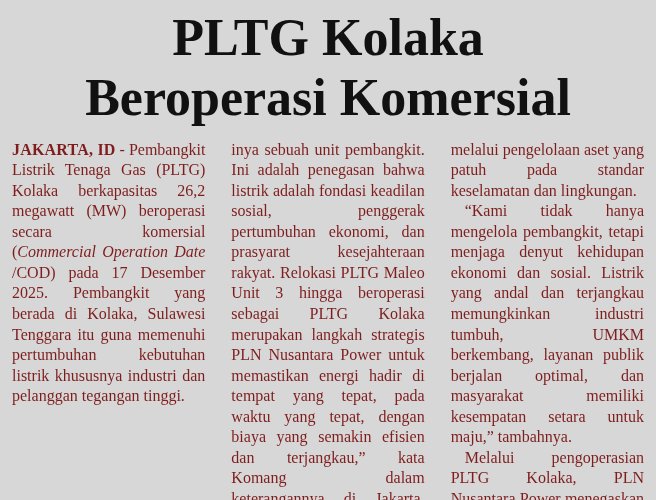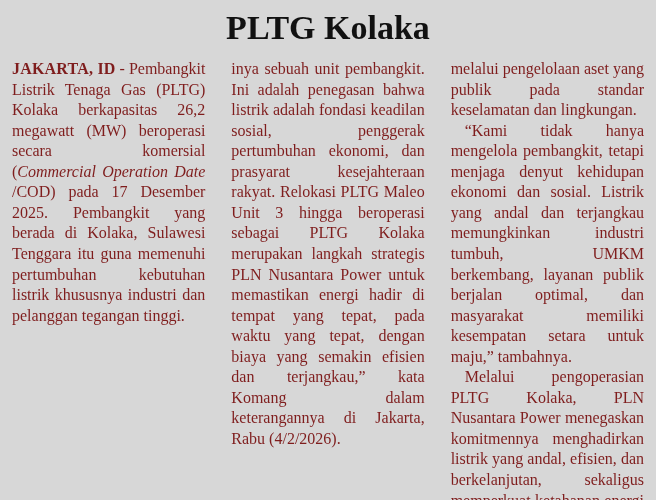--- a/index.html
+++ b/index.html
@@ -13,21 +13,21 @@
   }
   .page {
     box-sizing: border-box;
     width: 656px;
     height: 500px;
     padding: 6px 12px 8px 12px;
   }
   .headline {
     margin: 2px 0 12px 0;
     text-align: center;
-    font-size: 34px;
+    font-size: 52px;
     line-height: 1.15;
     font-weight: 700;
     color: #111111;
   }
   .headline .hl { display: block; }
   .article-body {
     display: flex;
     gap: 26px;
   }
   .col {
@@ -43,32 +43,33 @@
   .sig { font-weight: 700; }
   em { font-style: italic; }
 </style>
 </head>
 <body>
 
 <div class="page">
 
   <h1 class="headline">
     <span class="hl">PLTG Kolaka</span>
+    <span class="hl">Beroperasi Komersial</span>
   </h1>
 
   <div class="article-body">
 
     <div class="col">
       <p class="para no-indent"><strong class="dateline">JAKARTA, ID</strong><span> - Pembangkit Listrik Tenaga Gas (PLTG) Kolaka berkapasitas 26,2 megawatt (MW) beroperasi secara komersial (</span><em>Commercial Operation Date</em><span> /COD) pada 17 Desember 2025. Pembangkit yang berada di Kolaka, Sulawesi Tenggara itu guna memenuhi pertumbuhan kebutuhan listrik khususnya industri dan pelanggan tegangan tinggi.</span></p>
     </div>
 
     <div class="col">
       <p class="para no-indent">inya sebuah unit pembangkit. Ini adalah penegasan bahwa listrik adalah fondasi keadilan sosial, penggerak pertumbuhan ekonomi, dan prasyarat kesejahteraan rakyat. Relokasi PLTG Maleo Unit 3 hingga beroperasi sebagai PLTG Kolaka merupakan langkah strategis PLN Nusantara Power untuk memastikan energi hadir di tempat yang tepat, pada waktu yang tepat, dengan biaya yang semakin efisien dan terjangkau,” kata Komang dalam keterangannya di Jakarta, Rabu (4/2/2026).</p>
     </div>
 
     <div class="col">
-      <p class="para no-indent">melalui pengelolaan aset yang publik pada standar keselamatan dan lingkungan.</p>
+      <p class="para no-indent">melalui pengelolaan aset yang patuh pada standar keselamatan dan lingkungan.</p>
       <p class="para">“Kami tidak hanya mengelola pembangkit, tetapi menjaga denyut kehidupan ekonomi dan sosial. Listrik yang andal dan terjangkau memungkinkan industri tumbuh, UMKM berkembang, layanan publik berjalan optimal, dan masyarakat memiliki kesempatan setara untuk maju,” tambahnya.</p>
       <p class="para"><span>Melalui pengoperasian PLTG Kolaka, PLN Nusantara Power menegaskan komitmennya menghadirkan listrik yang andal, efisien, dan berkelanjutan, sekaligus memperkuat ketahanan energi nasional serta mendukung pertumbuhan ekonomi Sulawesi Tenggara secara inklusif.</span><strong class="sig">(rap)</strong></p>
     </div>
 
   </div>
 </div>
 
 </body></html>

